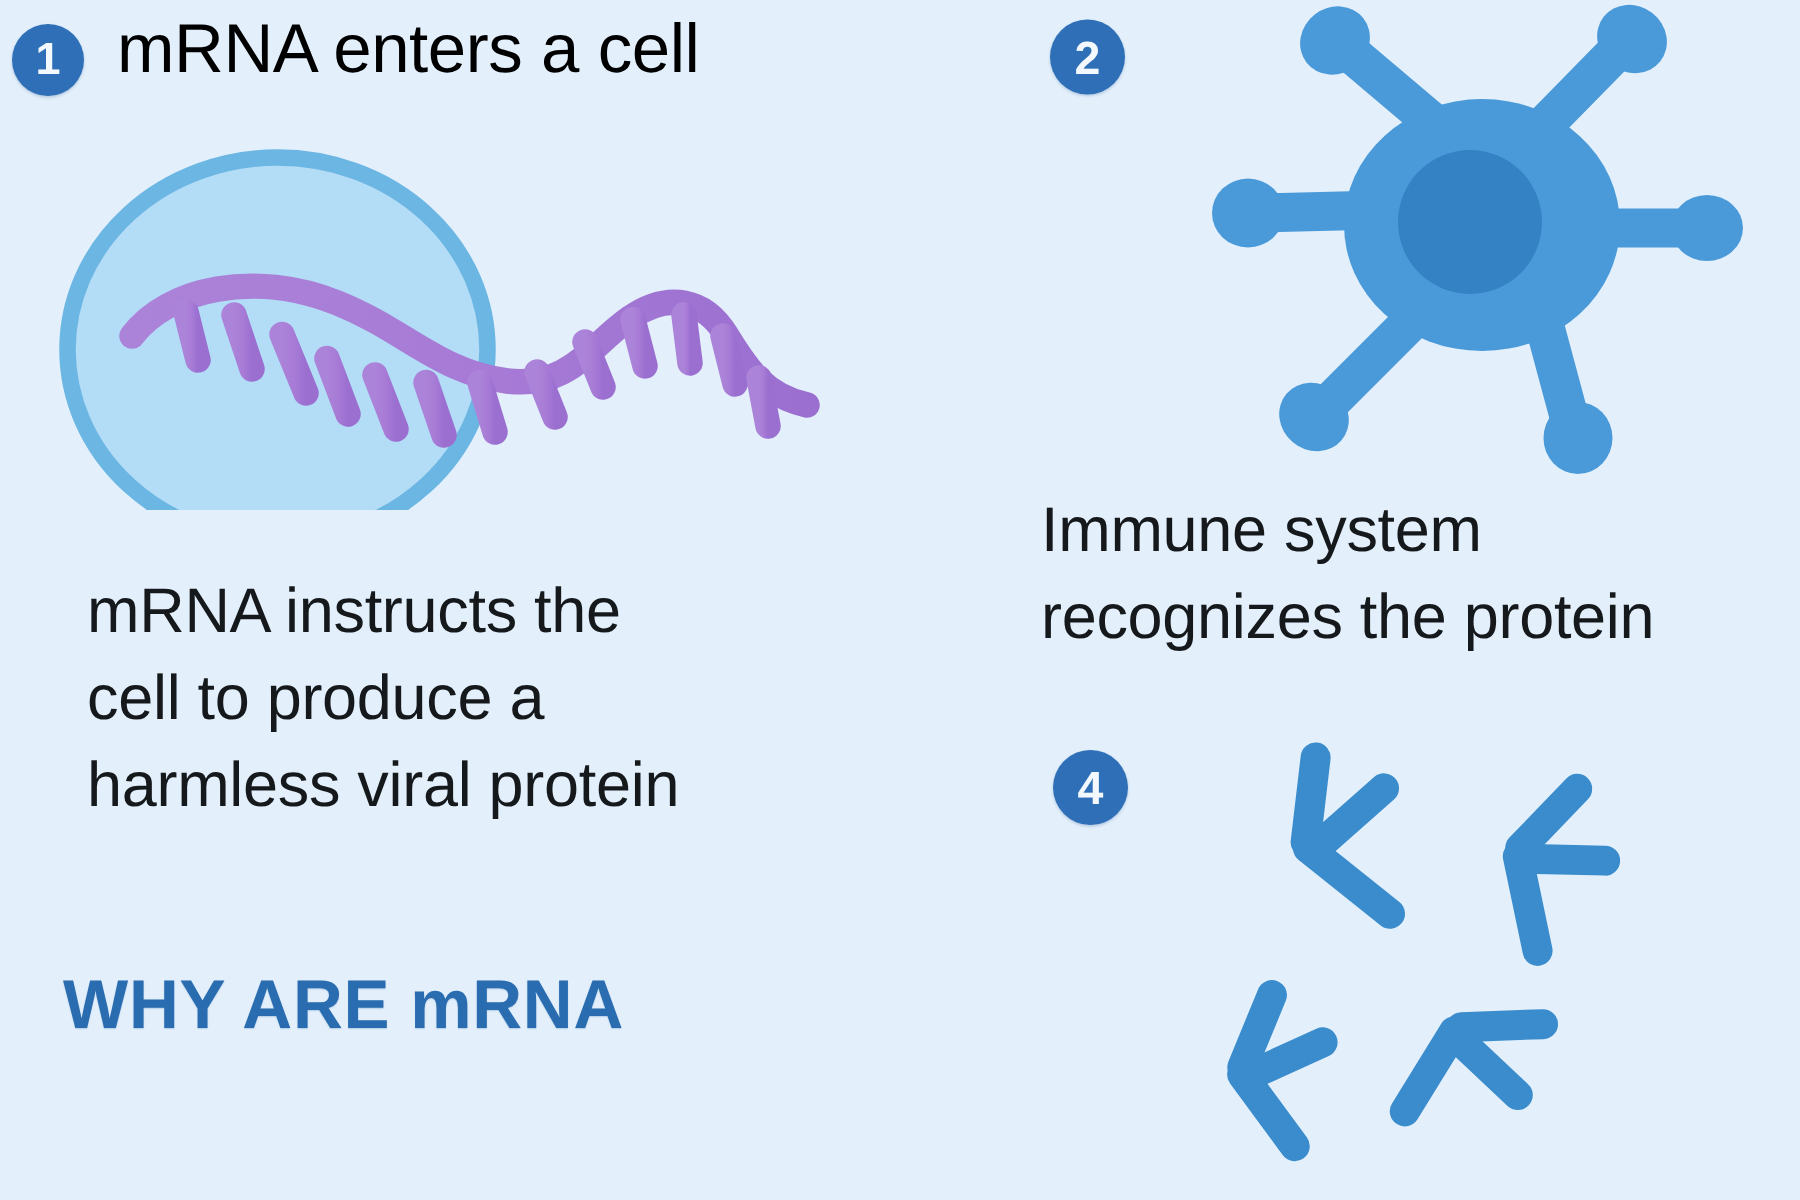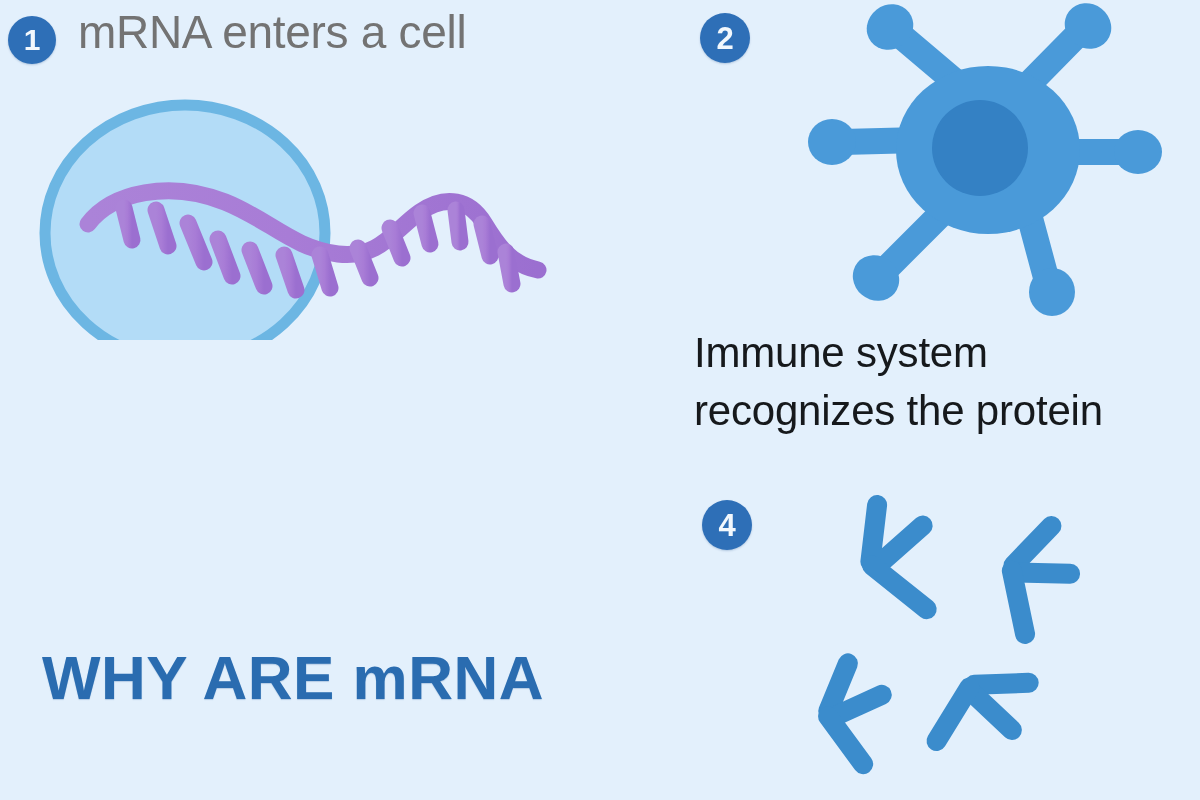--- a/index.html
+++ b/index.html
@@ -33,21 +33,21 @@
     user-select: none;
     box-shadow: 0 1px 2px rgba(30,80,140,0.25);
   }
   #badge-1 { left: 8px;   top: 16px;  width: 48px; height: 48px; font-size: 30px; }
   #badge-2 { left: 700px; top: 13px;  width: 50px; height: 50px; font-size: 31px; }
   #badge-4 { left: 702px; top: 500px; width: 50px; height: 50px; font-size: 31px; }
 
   
   .step-head {
     position: absolute;
-    color: #737373;
+    color: #000000;
     font-size: 46px;
     line-height: 1.05;
     letter-spacing: -0.3px;
     white-space: nowrap;
   }
   #head-1 { left: 78px; top: 8px; }
 
   .para {
     position: absolute;
     color: #16191c;
@@ -60,21 +60,21 @@
   .para .ln { display: block; white-space: nowrap; }
 
   
   #headline {
     position: absolute;
     left: 42px;
     top: 645px;
     color: #2a6cb0;
     font-family: "Liberation Sans Narrow", "Liberation Sans", sans-serif;
     font-weight: bold;
-    font-size: 62px;
+    font-size: 46px;
     line-height: 1.08;
     letter-spacing: 0.5px;
     text-shadow: 0 1px 1px rgba(40,95,160,0.25);
   }
   #headline .ln { display: block; white-space: nowrap; }
 
   
   .art { position: absolute; }
   #art-cell      { left: 20px;  top: 80px;  width: 580px; height: 260px; }
   #art-immune    { left: 780px; top: 0px;   width: 420px; height: 320px; }
@@ -118,20 +118,25 @@
         <path d="M 338 168 L 350 198"></path>
         <path d="M 370 148 L 382 178"></path>
         <path d="M 402 133 L 410 164"></path>
         <path d="M 436 130 L 440 162"></path>
         <path d="M 462 144 L 470 176"></path>
         <path d="M 486 172 L 492 204"></path>
       </g>
     </svg>
   </div>
 
+  <div class="para" id="para-left">
+    <span class="ln">mRNA instructs the</span>
+    <span class="ln">cell to produce a</span>
+    <span class="ln">harmless viral protein</span>
+  </div>
 
   <div class="badge" id="badge-2">2</div>
 
   <div class="art" id="art-immune">
     <svg viewBox="0 0 420 320" width="420" height="320" xmlns="http://www.w3.org/2000/svg">
       <g fill="#4a9ad9">
 
         <g stroke="#4a9ad9" stroke-linecap="round" fill="none">
           <path d="M 185 90  L 120 35" stroke-width="26"></path>
           <path d="M 245 88  L 300 32" stroke-width="26"></path>

